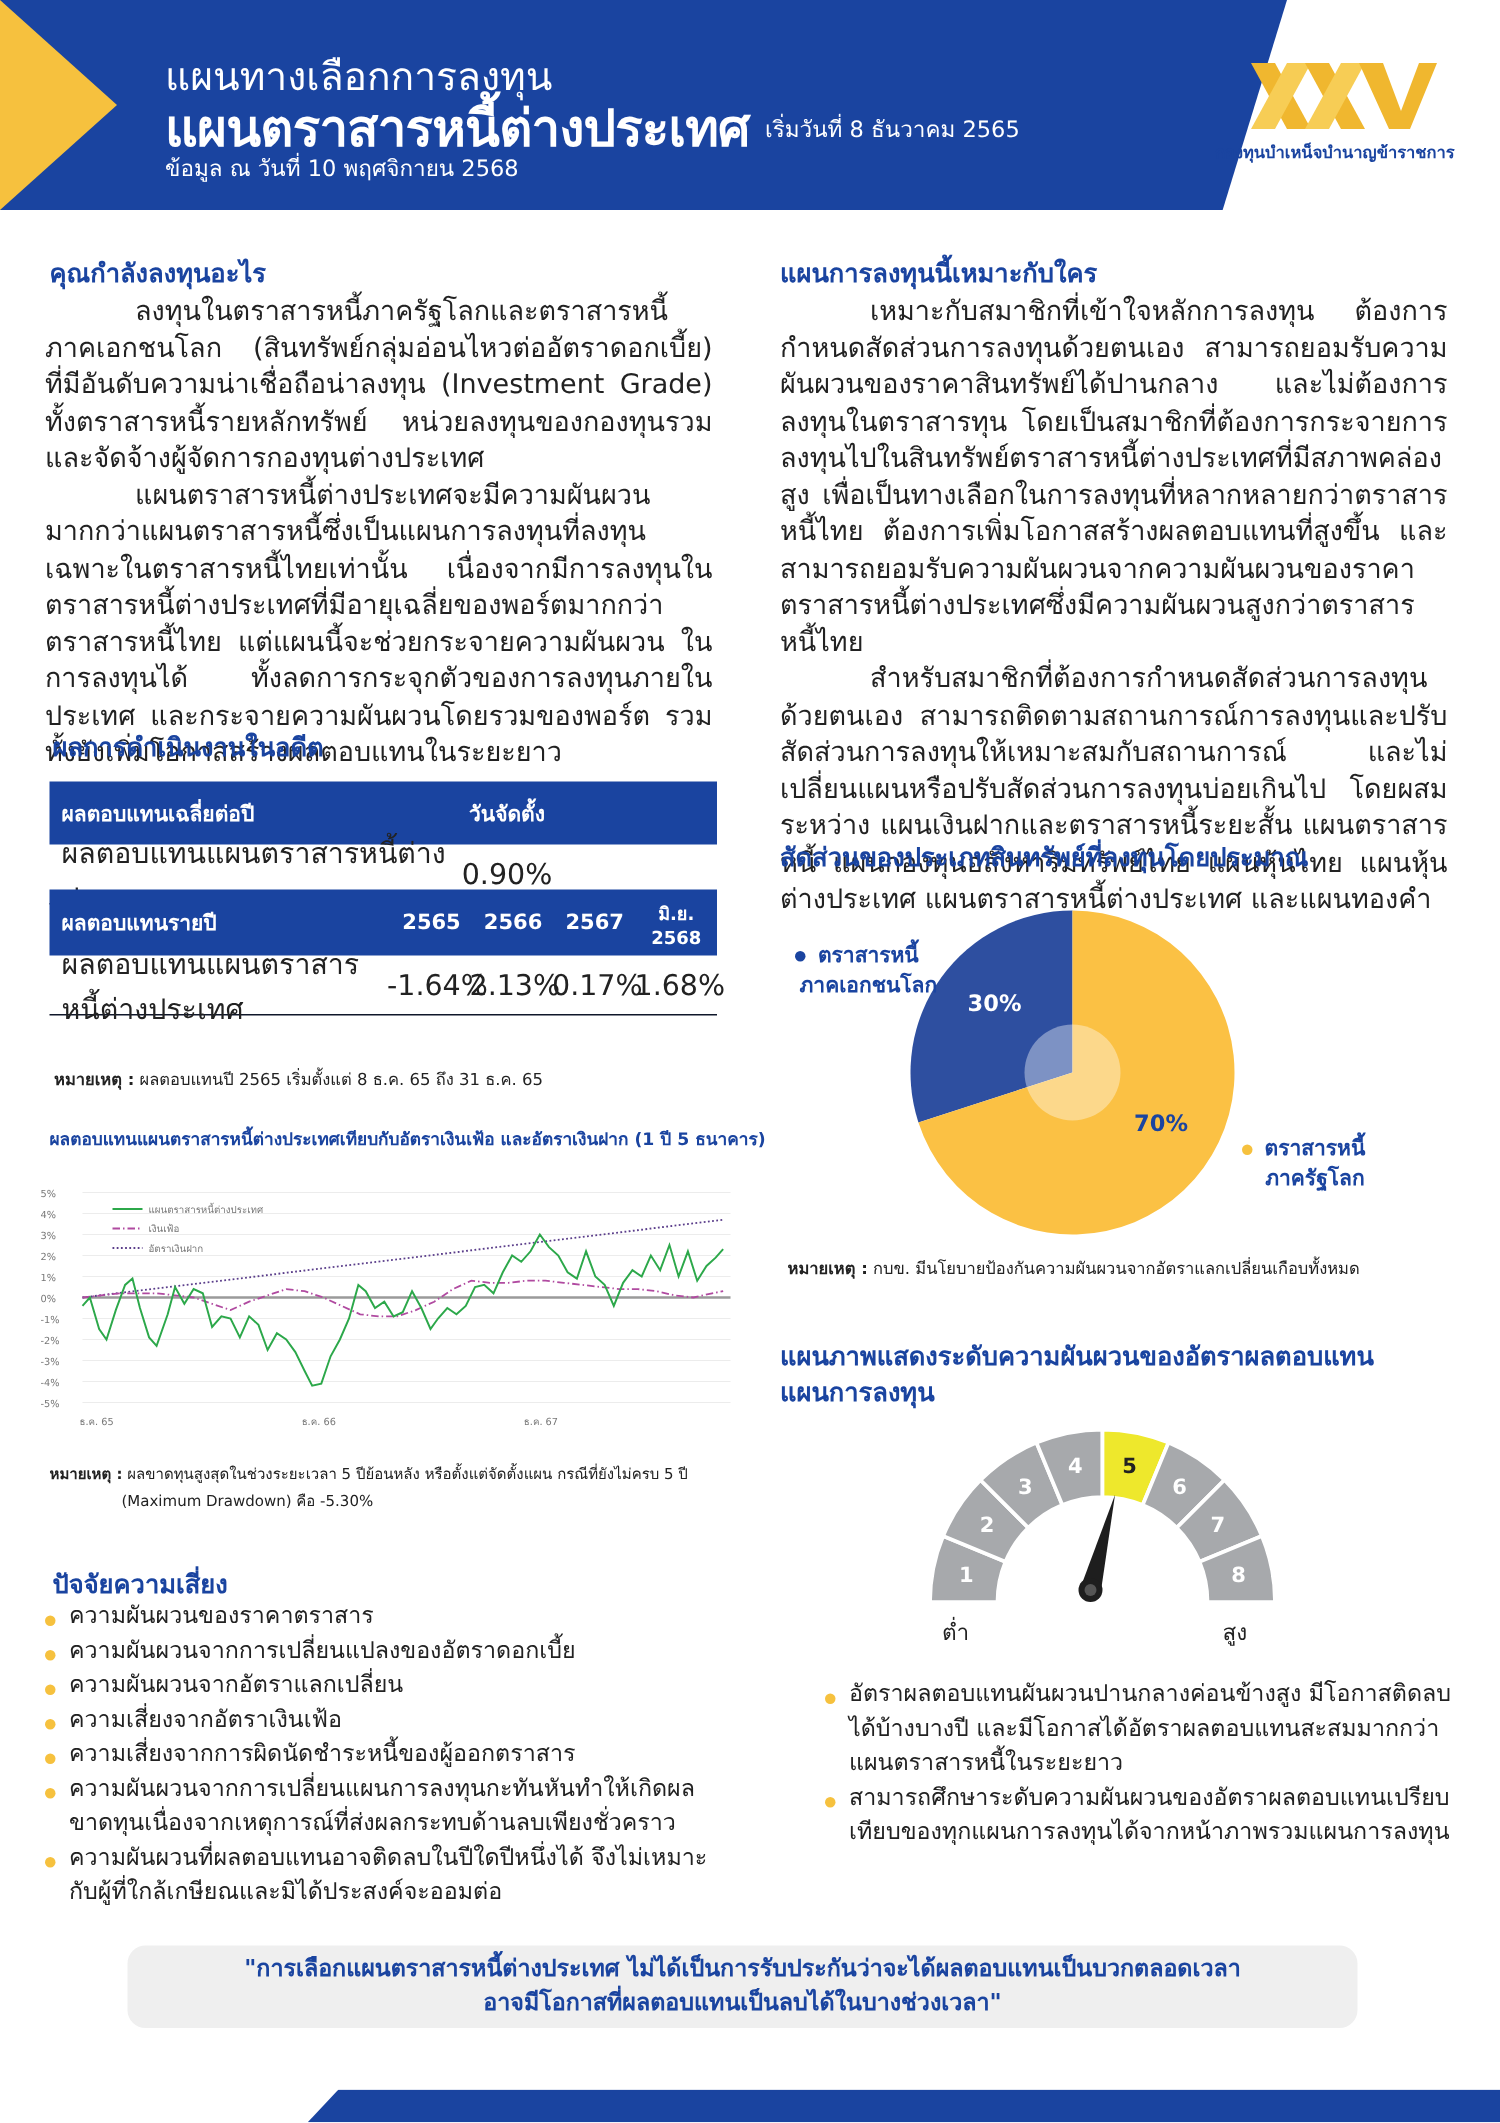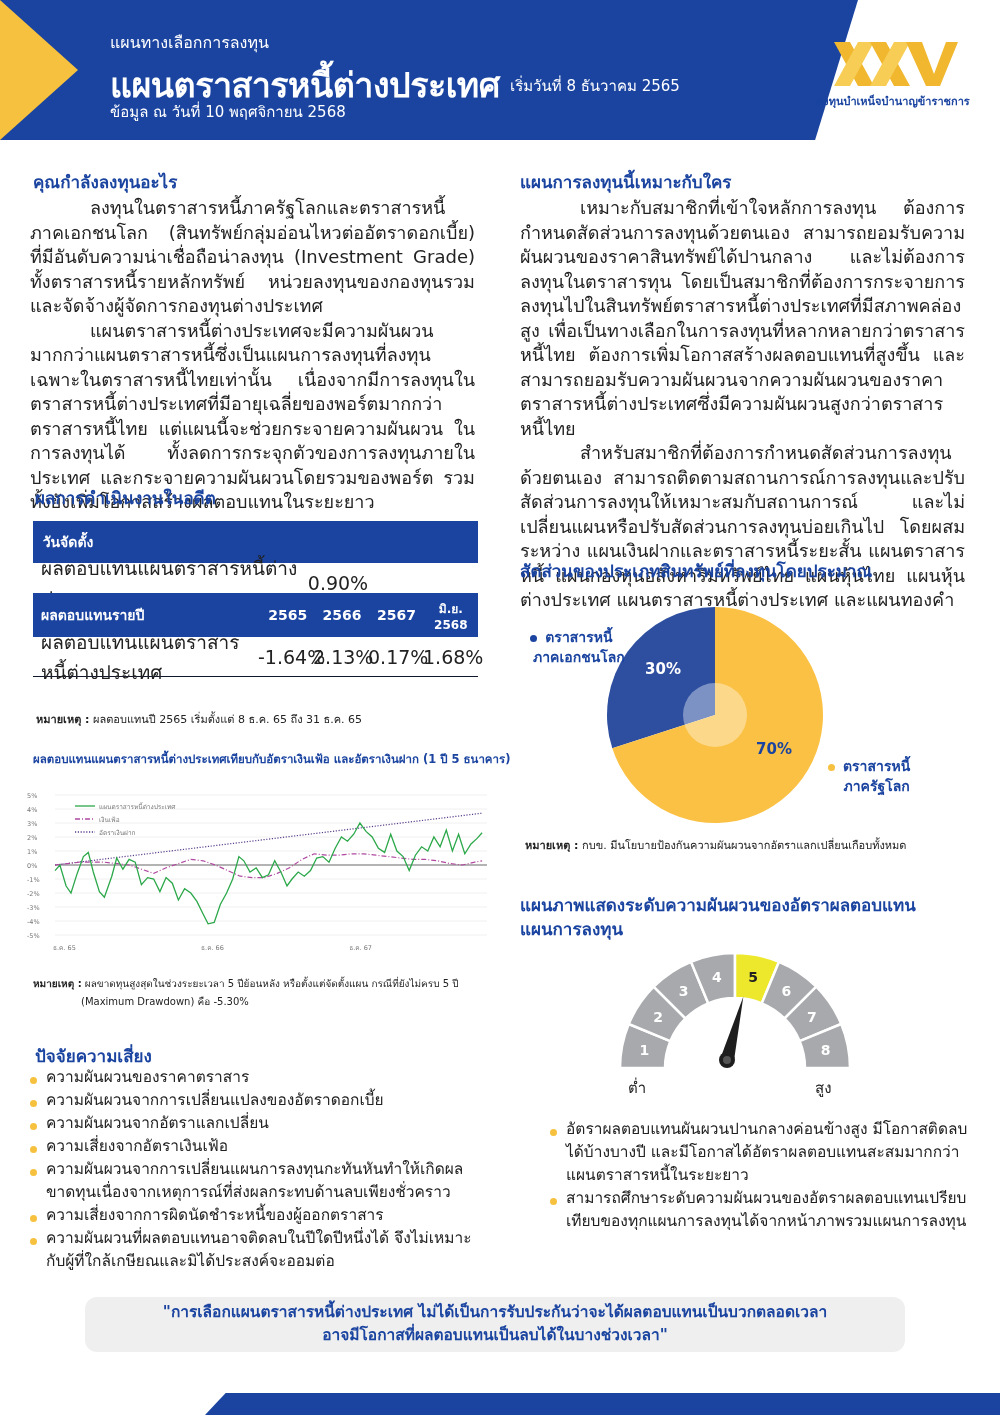--- a/index.html
+++ b/index.html
@@ -11,21 +11,21 @@
     position: absolute; left: 0; top: 0; width: 858px; height: 140px;
     background: #1a44a0;
     clip-path: polygon(0 0, 100% 0, 95% 100%, 0 100%);
     border-bottom-right-radius: 18px;
   }
   .header-arrow {
     position: absolute; left: 0; top: 0; width: 0; height: 0;
     border-top: 70px solid transparent; border-bottom: 70px solid transparent;
     border-left: 78px solid #f6c13e;
   }
-  .header-sub { position: absolute; left: 110px; top: 30px; color: #fff; font-size: 16px; }
+  .header-sub { position: absolute; left: 110px; top: 30px; color: #fff; font-size: 26px; }
   .header-title { position: absolute; left: 110px; top: 58px; color: #fff; font-size: 34px; font-weight: bold; letter-spacing: -0.5px; }
   .header-startdate { position: absolute; left: 510px; top: 74px; color: #fff; font-size: 15px; }
   .header-asof { position: absolute; left: 110px; top: 100px; color: #fff; font-size: 15px; }
   .logo { position: absolute; left: 810px; top: 40px; width: 170px; height: 80px; text-align: left; }
   .logo svg { display: block; margin: 0 auto; }
   .logo-text { font-size: 11px; color: #1a44a0; font-weight: bold; margin-top: 4px; white-space: nowrap; }
 
   
   .sec-title { position: absolute; color: #1a44a0; font-weight: bold; font-size: 17px; }
   .para { position: absolute; font-size: 18px; line-height: 24.5px; color: #222; text-align: justify; }
@@ -95,20 +95,21 @@
 <div class="sec-title" style="left:520px; top:168px;">แผนการลงทุนนี้เหมาะกับใคร</div>
 <div class="para" style="left:520px; top:196px; width:445px;">
   <p>เหมาะกับสมาชิกที่เข้าใจหลักการลงทุน ต้องการกำหนดสัดส่วนการลงทุนด้วยตนเอง สามารถยอมรับความผันผวนของราคาสินทรัพย์ได้ปานกลาง และไม่ต้องการลงทุนในตราสารทุน โดยเป็นสมาชิกที่ต้องการกระจายการลงทุนไปในสินทรัพย์ตราสารหนี้ต่างประเทศที่มีสภาพคล่องสูง เพื่อเป็นทางเลือกในการลงทุนที่หลากหลายกว่าตราสารหนี้ไทย ต้องการเพิ่มโอกาสสร้างผลตอบแทนที่สูงขึ้น และสามารถยอมรับความผันผวนจากความผันผวนของราคาตราสารหนี้ต่างประเทศซึ่งมีความผันผวนสูงกว่าตราสารหนี้ไทย</p>
   <p>สำหรับสมาชิกที่ต้องการกำหนดสัดส่วนการลงทุนด้วยตนเอง สามารถติดตามสถานการณ์การลงทุนและปรับสัดส่วนการลงทุนให้เหมาะสมกับสถานการณ์ และไม่เปลี่ยนแผนหรือปรับสัดส่วนการลงทุนบ่อยเกินไป โดยผสมระหว่าง แผนเงินฝากและตราสารหนี้ระยะสั้น แผนตราสารหนี้ แผนกองทุนอสังหาริมทรัพย์ไทย แผนหุ้นไทย แผนหุ้นต่างประเทศ แผนตราสารหนี้ต่างประเทศ และแผนทองคำ</p>
 </div>
 
 <div class="sec-title" style="left:35px; top:484px;">ผลการดำเนินงานในอดีต</div>
 
 <div class="ptable" style="top:521px;">
   <div class="hdr">
+    <span class="c-label" style="width:270px;">ผลตอบแทนเฉลี่ยต่อปี</span>
     <span class="c-val" style="width:70px;">วันจัดตั้ง</span>
   </div>
   <div class="row">
     <span class="c-label" style="width:270px;">ผลตอบแทนแผนตราสารหนี้ต่างประเทศ</span>
     <span class="c-val" style="width:70px;">0.90%</span>
   </div>
 </div>
 
 <div class="ptable" style="top:593px;">
   <div class="hdr" style="height:44px;">
@@ -185,22 +186,22 @@
   <span>ผลขาดทุนสูงสุดในช่วงระยะเวลา 5 ปีย้อนหลัง หรือตั้งแต่จัดตั้งแผน กรณีที่ยังไม่ครบ 5 ปี</span><br>
   <span style="padding-left:48px;">(Maximum Drawdown) คือ -5.30%</span>
 </div>
 
 <div class="sec-title" style="left:35px; top:1042px;">ปัจจัยความเสี่ยง</div>
 <ul class="bullets" style="left:28px; top:1066px; width:460px;">
   <li>ความผันผวนของราคาตราสาร</li>
   <li>ความผันผวนจากการเปลี่ยนแปลงของอัตราดอกเบี้ย</li>
   <li>ความผันผวนจากอัตราแลกเปลี่ยน</li>
   <li>ความเสี่ยงจากอัตราเงินเฟ้อ</li>
+  <li>ความเสี่ยงจากการผิดนัดชำระหนี้ของผู้ออกตราสาร</li>
   <li>ความผันผวนจากการเปลี่ยนแผนการลงทุนกะทันหันทำให้เกิดผลขาดทุนเนื่องจากเหตุการณ์ที่ส่งผลกระทบด้านลบเพียงชั่วคราว</li>
-  <li>ความเสี่ยงจากการผิดนัดชำระหนี้ของผู้ออกตราสาร</li>
   <li>ความผันผวนที่ผลตอบแทนอาจติดลบในปีใดปีหนึ่งได้ จึงไม่เหมาะกับผู้ที่ใกล้เกษียณและมิได้ประสงค์จะออมต่อ</li>
 </ul>
 
 <div class="sec-title" style="left:520px; top:557px;">สัดส่วนของประเภทสินทรัพย์ที่ลงทุนโดยประมาณ</div>
 <svg id="pie-chart" width="230" height="230">
     <path d="M115,115 L12.28589624012342,148.37383539249436 A108,108 0 0 1 115,7 Z" fill="#2e4fa0"></path>
     <path d="M115,115 L115,7 A108,108 0 1 1 12.285896240123435,148.37383539249439 Z" fill="#fbc144"></path>
     <circle cx="115" cy="115" r="32" fill="rgba(255,255,255,0.38)"></circle>
     <text x="63" y="74" font-size="15" font-weight="bold" fill="#ffffff" text-anchor="middle">30%</text>
     <text x="174" y="154" font-size="15" font-weight="bold" fill="#1a44a0" text-anchor="middle">70%</text>

